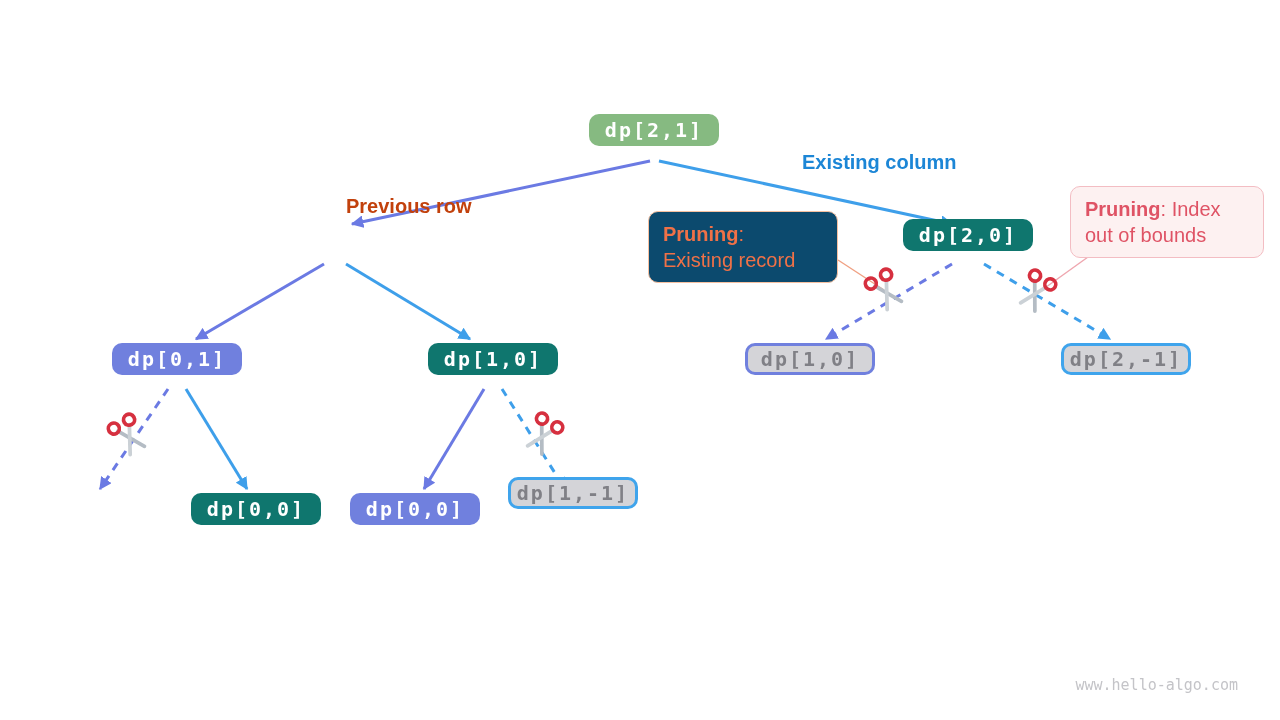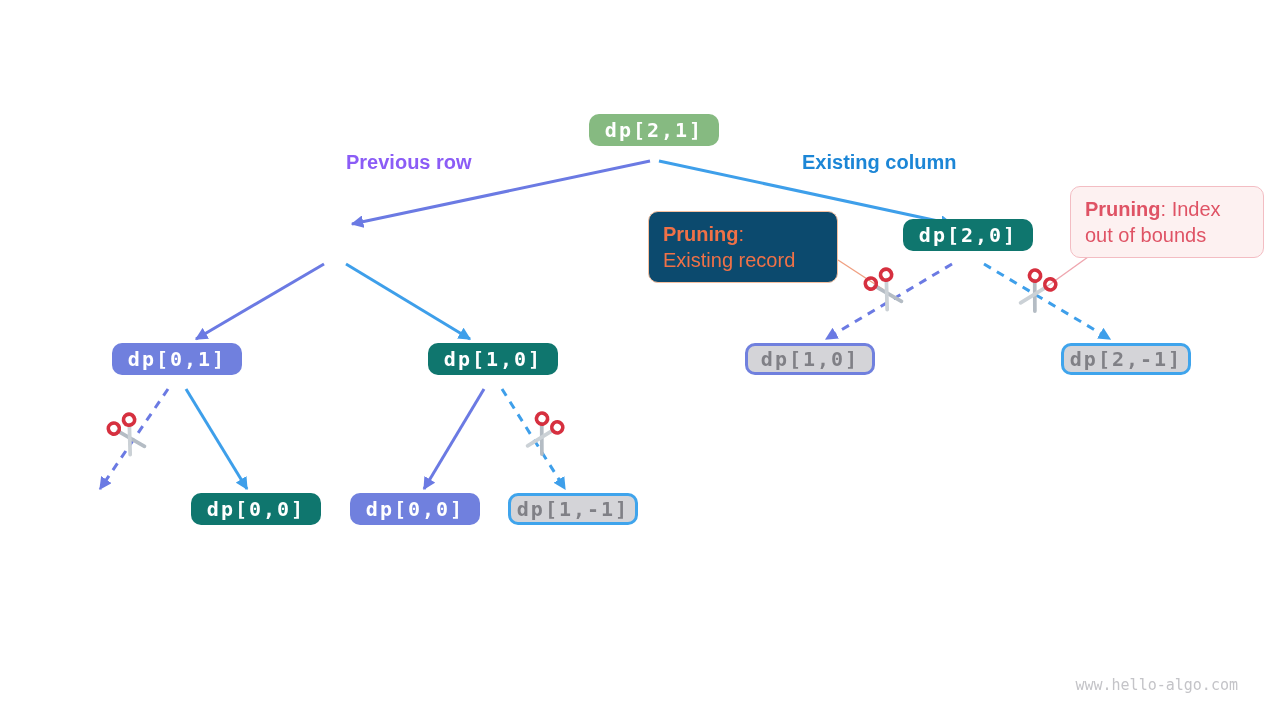--- a/index.html
+++ b/index.html
@@ -18,21 +18,21 @@
   .node.green{background:#86BA81;}
   .node.purple{background:#7080DE;}
   .node.blue{background:#0f766e;}
   .node.pruned{background:#D4D4D8;color:#808086;}
   .node.pruned.b-purple{border:3px solid #7080DE;}
   .node.pruned.b-blue{border:3px solid #3FA4EC;}
 
   .edge-label{
     position:absolute;font-size:20px;font-weight:bold;white-space:nowrap;
   }
-  .edge-label.row{color:#8b5cf6;}
+  .edge-label.row{color:#c2410c;margin-top:44px;}
   .edge-label.col{color:#1C86D6;}
 
   .callout{
     position:absolute;box-sizing:border-box;border-radius:10px;
     font-size:20px;line-height:26px;padding:9px 14px;
   }
   .callout b{font-weight:bold;}
   .callout.orange{
     background:#0c4a6e;border:1px solid #F6C0A0;color:#F07147;width:190px;
   }
@@ -91,21 +91,21 @@
 
   <div class="node purple" style="left:112px;top:343px;">dp[0,1]</div>
 
   <div class="node blue" style="left:428px;top:343px;">dp[1,0]</div>
 
 
   <div class="node blue" style="left:191px;top:493px;">dp[0,0]</div>
 
   <div class="node purple" style="left:350px;top:493px;">dp[0,0]</div>
 
-  <div class="node pruned b-blue" style="left:508px;top:493px;">dp[1,-1]</div>
+  <div class="node pruned b-blue" style="left:508px;top:477px;">dp[1,-1]</div>
 
   <div class="node pruned b-purple" style="left:745px;top:343px;">dp[1,0]</div>
 
   <div class="node pruned b-blue" style="left:1061px;top:343px;">dp[2,-1]</div>
 
   <div class="callout orange" style="left:648px;top:211px;">
     <b>Pruning</b><span>:</span><br>
     <span>Existing record</span>
   </div>
 

